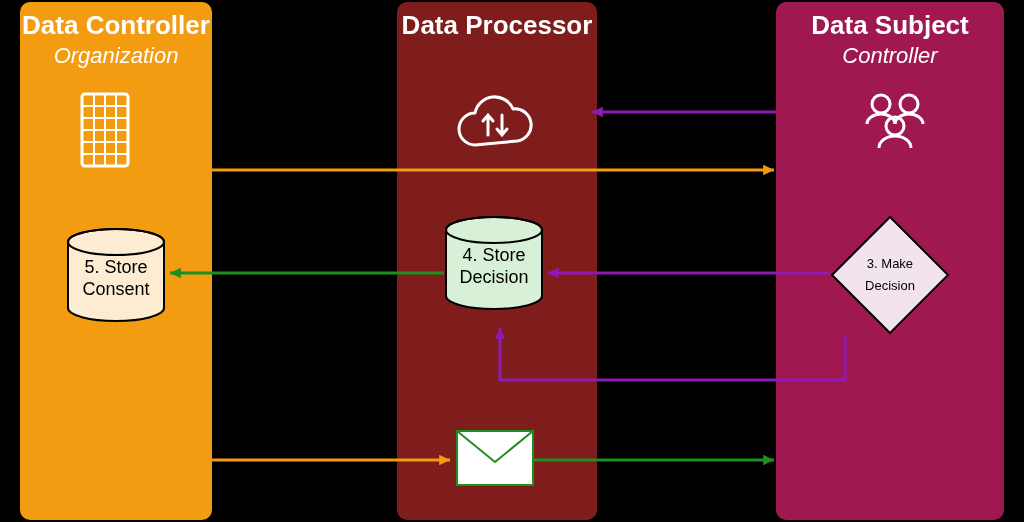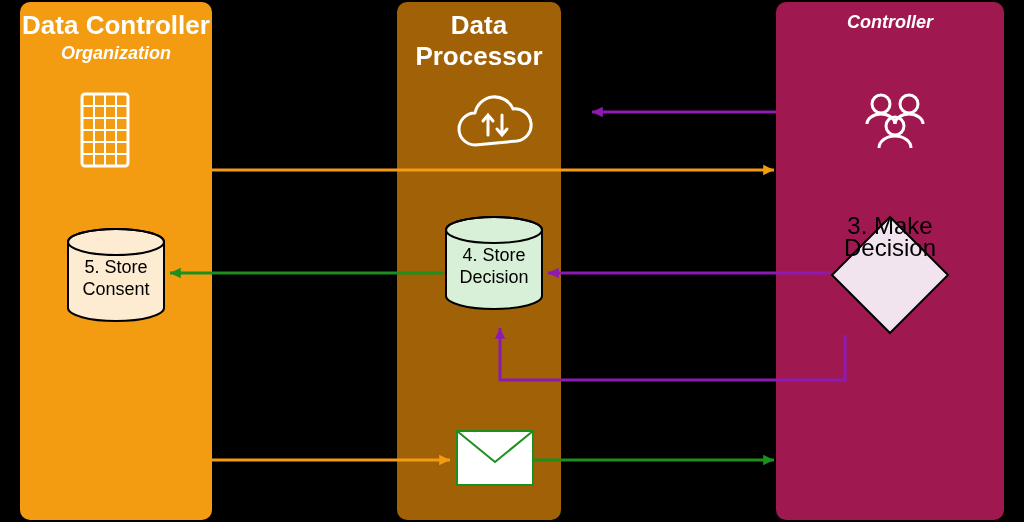--- a/index.html
+++ b/index.html
@@ -1,58 +1,59 @@
 <!DOCTYPE html>
 <html><head>
 <meta charset="utf-8">
 <style>
   html,body{margin:0;padding:0;background:#000;font-family:Arial,Helvetica,sans-serif}
   .stage{position:relative;width:1024px;height:522px}
   
   .col{position:absolute;top:2px;bottom:2px;border-radius:10px;color:#fff;box-sizing:border-box;padding-top:8px;text-align:center}
   .col h1{margin:0;font-size:26px;font-weight:700}
-  .col h2{margin:2px 0 0;font-size:18px;font-style:italic;font-weight:700}
+  .col h2{margin:2px 0 0;font-size:22px;font-style:italic;font-weight:400}
   .c1{left:20px;width:192px;background:#f39c12}
-  .c2{left:397px;width:164px;background:#a16207}
+  .c2{left:397px;width:200px;background:#7f1d1d}
   .c3{left:776px;width:228px;background:#a01850}
   
   .icon-top{position:absolute;top:90px}
   .icon-building{left:68px}
   .icon-cloud{left:450px}
   .icon-people{left:855px}
   
   .icon-envelope{position:absolute;top:430px;left:456px}
   
   .cyl{position:absolute;width:100px;height:94px;box-sizing:border-box;color:#000;text-align:center;
        padding-top:28px;font-size:18px;line-height:22px}
   .cyl svg{position:absolute;inset:0}
   .cyl span{position:relative}
   .cyl5{left:66px;top:228px}
   .cyl4{left:444px;top:216px}
   
   .diamond{position:absolute;width:120px;height:120px;left:830px;top:215px}
   .diamond svg{position:absolute;inset:0}
-  .diamond .dtext{position:absolute;inset:0;display:flex;align-items:flex-start;justify-content:center;
-                  text-align:center;font-size:24px;line-height:22px;color:#000}
+  .diamond .dtext{position:absolute;inset:0;display:flex;align-items:center;justify-content:center;
+                  text-align:center;font-size:13px;line-height:22px;color:#000}
   
   svg.arrows{position:absolute;inset:0;overflow:visible}
 </style>
 </head>
 <body>
 
 <div class="stage">
 
   <div class="col c1">
     <h1>Data Controller</h1>
     <h2>Organization</h2>
   </div>
   <div class="col c2">
     <h1>Data Processor</h1>
   </div>
   <div class="col c3">
+    <h1>Data Subject</h1>
     <h2>Controller</h2>
   </div>
 
   <svg class="arrows" width="1024" height="522">
       <line x1="776" y1="112" x2="592" y2="112" stroke="#8e1ab3" stroke-width="3"></line>
       <polygon points="592,112 602.8053652282322,106.78041359066523 602.8053652282322,117.21958640933477" fill="#8e1ab3"></polygon>
       <line x1="210" y1="170" x2="774" y2="170" stroke="#f39c12" stroke-width="3"></line>
       <polygon points="774,170 763.1946347717678,175.21958640933477 763.1946347717678,164.78041359066523" fill="#f39c12"></polygon>
       <line x1="830" y1="273" x2="548" y2="273" stroke="#8e1ab3" stroke-width="3"></line>
       <polygon points="548,273 558.8053652282322,267.78041359066526 558.8053652282322,278.21958640933474" fill="#8e1ab3"></polygon>

